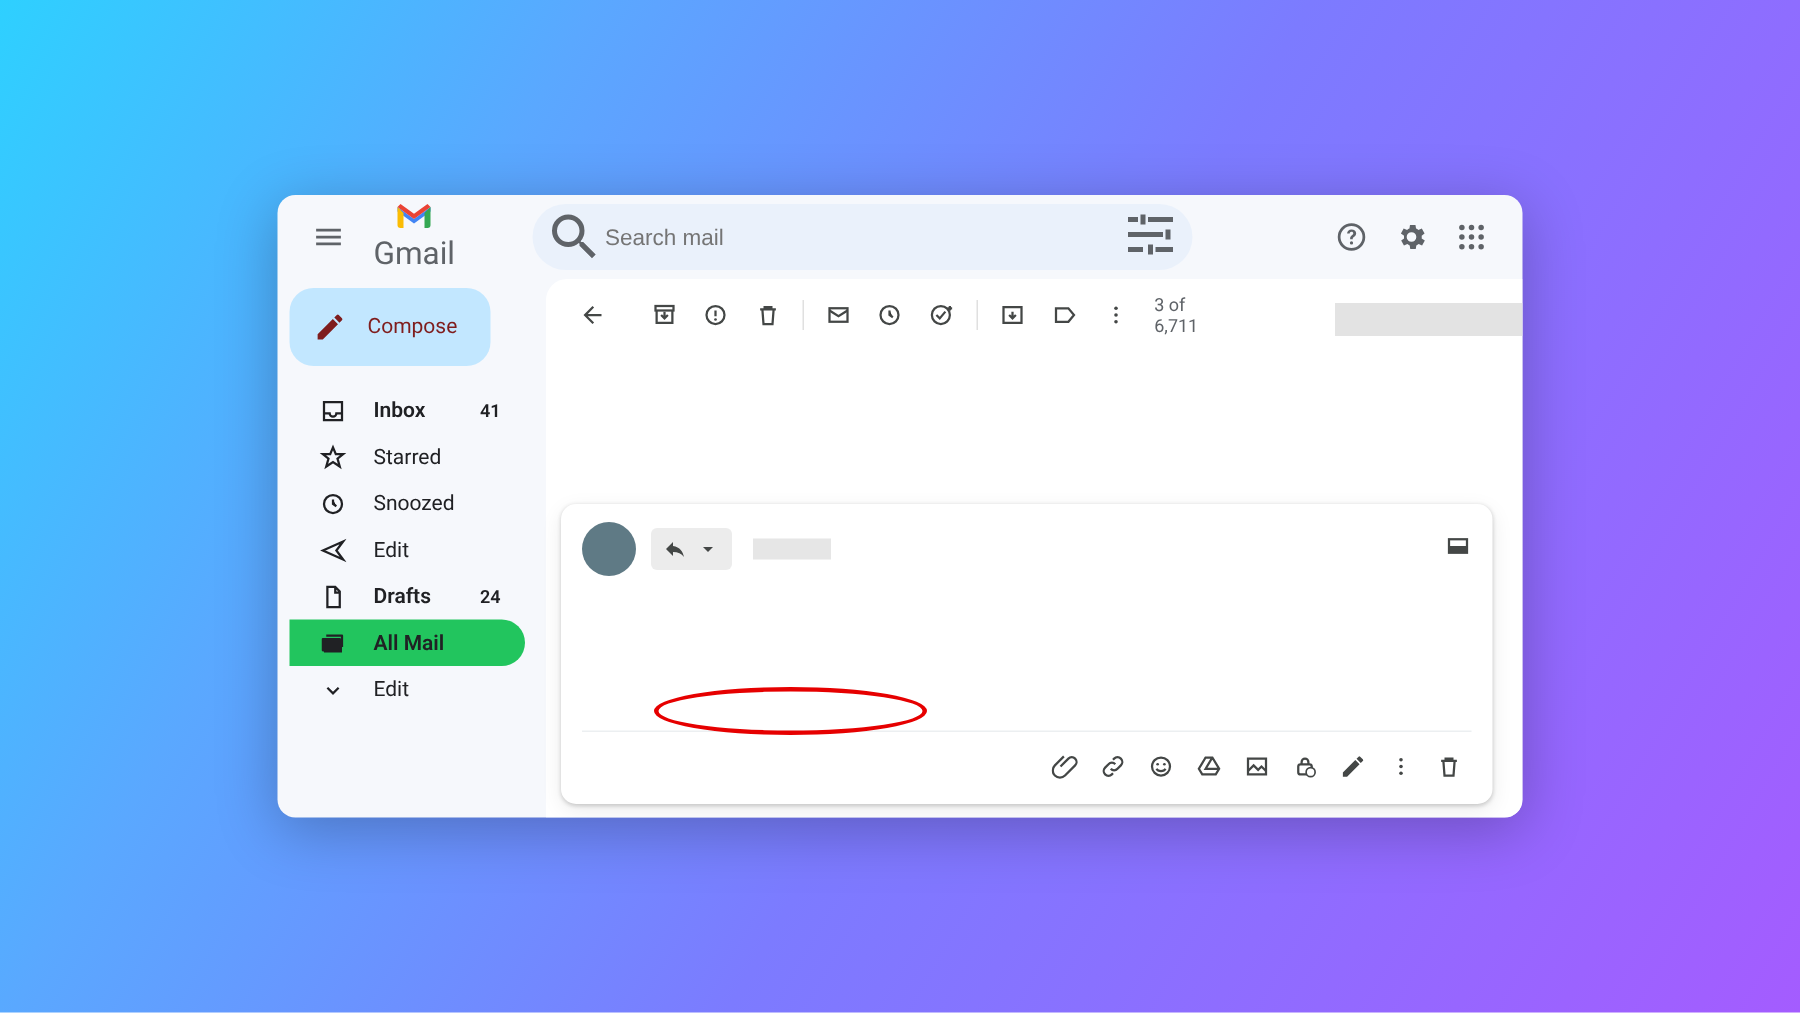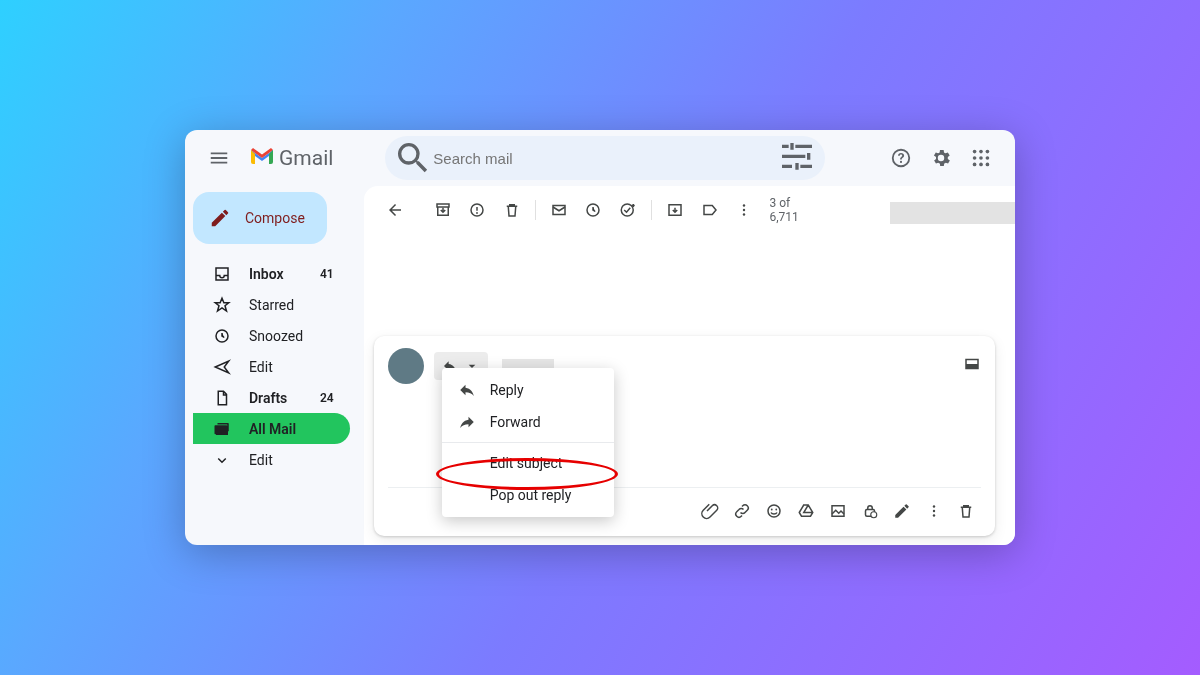--- a/index.html
+++ b/index.html
@@ -32,21 +32,21 @@
     gap: 8px;
   }
   .icon-btn {
     width: 40px; height: 40px;
     display: flex; align-items: center; justify-content: center;
     border-radius: 50%;
     color: #5f6368;
     cursor: pointer;
   }
   .icon-btn svg { width: 22px; height: 22px; }
-  .logo { display: flex; gap: 4px; margin-left: 2px; }
+  .logo { display: flex; align-items: center; gap: 4px; margin-left: 2px; flex-direction: column; }
   .logo-text { font-size: 21px; color: #5f6368; letter-spacing: 0; }
   .search {
     flex: 1;
     margin-left: 44px;
     height: 44px;
     background: #eaf1fb;
     border-radius: 22px;
     display: flex;
     align-items: center;
     padding: 0 8px;
@@ -382,41 +382,20 @@
           </div>
           <div class="recipient-skel"></div>
           <div class="popicon">
             <svg viewBox="0 0 24 24">
                 <rect x="4" y="6" width="16" height="12" fill="none" stroke="currentColor" stroke-width="2"></rect>
                 <rect x="4" y="12" width="16" height="6" fill="currentColor"></rect>
               </svg>
           </div>
         </div>
 
-        <div class="menu">
-          <div class="menu-item">
-            <svg viewBox="0 0 24 24">
-                <path fill="currentColor" d="M10 9V5l-7 7 7 7v-4.1c5 0 8.5 1.6 11 5.1-1-5-4-10-11-11z"></path>
-              </svg>
-            <span>Reply</span>
-          </div>
-          <div class="menu-item">
-            <svg viewBox="0 0 24 24">
-                <path fill="currentColor" d="M14 9V5l7 7-7 7v-4.1c-5 0-8.5 1.6-11 5.1 1-5 4-10 11-11z"></path>
-              </svg>
-            <span>Forward</span>
-          </div>
-          <div class="menu-sep"></div>
-          <div class="menu-item noicon">
-            <span>Edit subject</span>
-          </div>
-          <div class="menu-item noicon">
-            <span>Pop out reply</span>
-          </div>
-        </div>
 
         <div class="annot" style="left:62px; top:122px; width:182px; height:32px;"></div>
 
         <div class="reply-toolbar">
           <div class="rspacer"></div>
           <div class="rbtn">
               <svg viewBox="0 0 24 24">
                 <path fill="none" stroke="currentColor" stroke-width="2" d="M8 12l7-7a4 4 0 016 6l-9 9a6 6 0 01-9-9l8-8"></path>
               </svg>
             </div>

